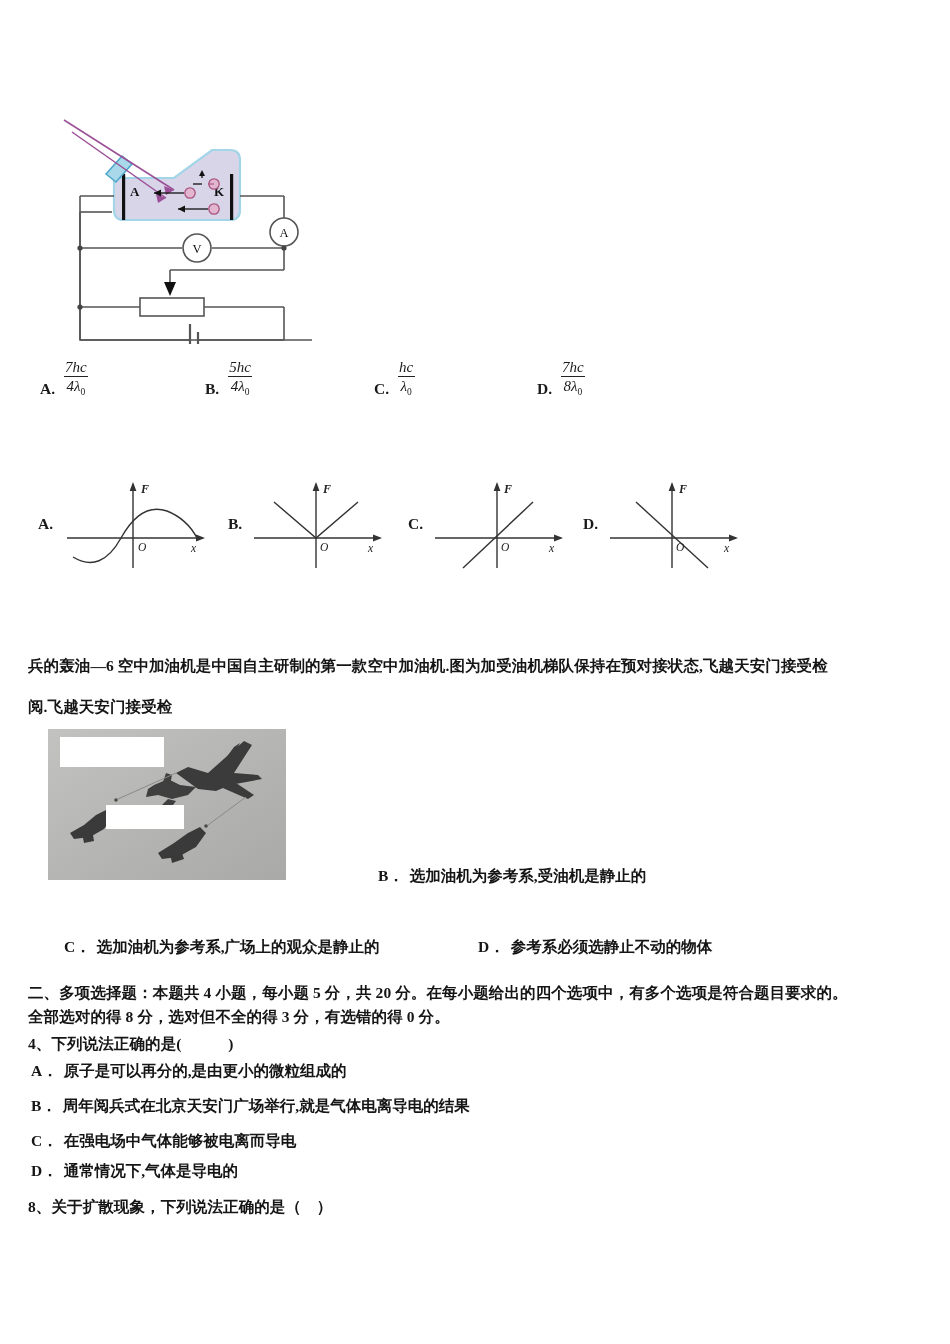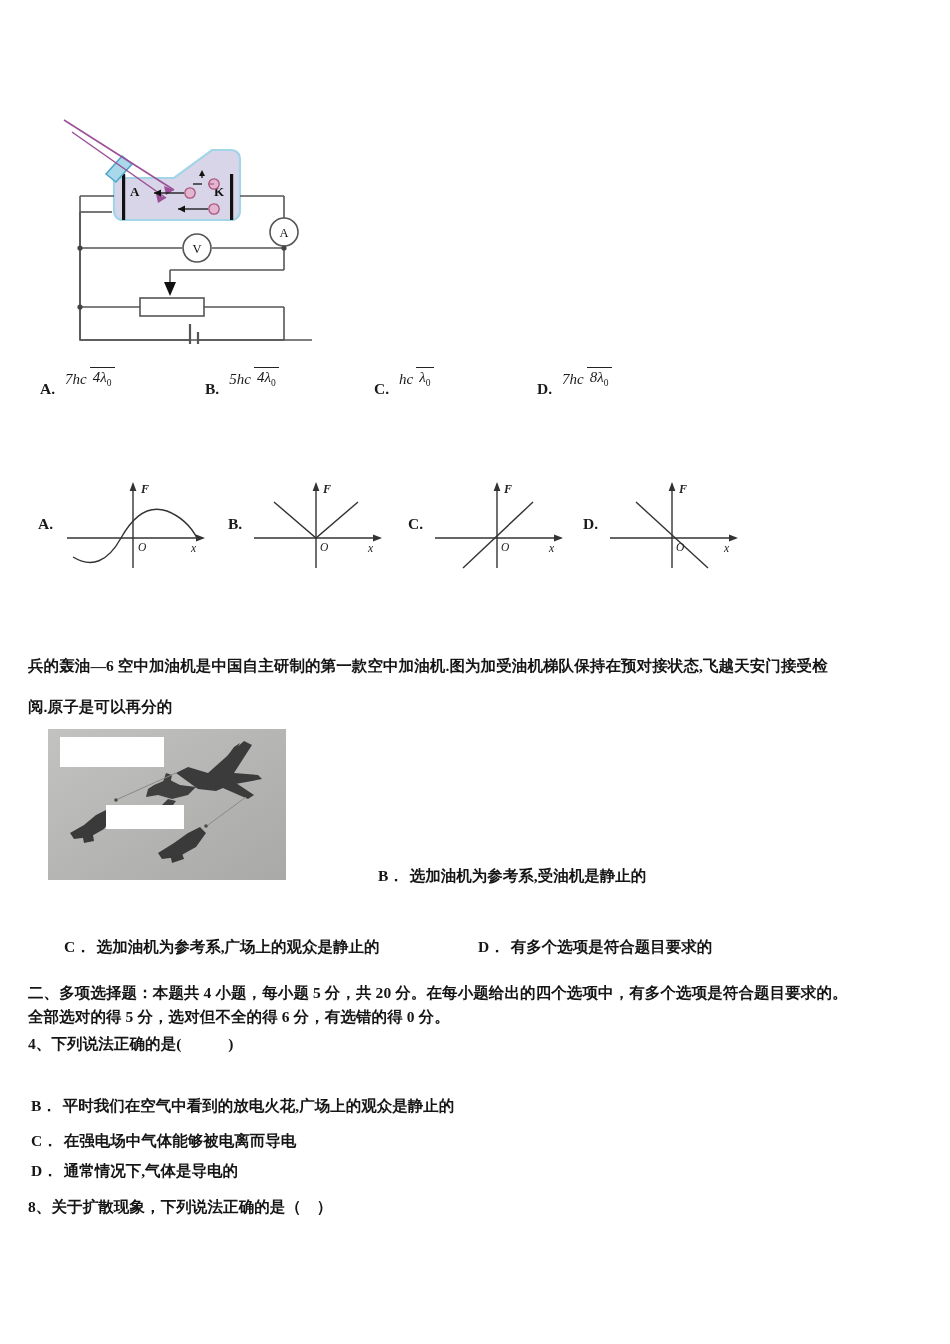--- a/index.html
+++ b/index.html
@@ -49,22 +49,22 @@
   .frac-item .opt-letter {
     font-weight: bold;
     font-size: 15.5px;
     margin-right: 7px;
     align-self: flex-end;
     padding-bottom: 6px;
     font-family: "Liberation Serif", serif;
   }
   .frac {
     display: inline-flex;
-    flex-direction: row;
-    align-items: flex-end;
+    flex-direction: column;
+    align-items: center;
     font-style: italic;
     font-size: 15px;
     line-height: 1.08;
     font-family: "Liberation Serif", serif;
   }
   .frac .num { padding: 0 3px 1px 3px; }
   .frac .den { padding: 1px 3px 0 3px; border-top: 1.2px solid #222; }
   .sub { font-size: 9.5px; vertical-align: sub; font-style: normal; }
 
   
@@ -328,21 +328,21 @@
         <polygon points="72,4 68.6,13 75.4,13" fill="#333"></polygon>
         <polygon points="138,60 129,56.6 129,63.4" fill="#333"></polygon>
         <text x="76" y="73" font-family="'Liberation Serif',serif" font-size="11.5" font-style="italic" fill="#222">O</text>
         <text x="79" y="15" font-family="'Liberation Serif',serif" font-size="12" font-style="italic" font-weight="bold" fill="#222">F</text>
         <text x="124" y="74" font-family="'Liberation Serif',serif" font-size="11.5" font-style="italic" fill="#222">x</text>
       </svg>
     </div>
   </div>
 
   <div class="qtext" style="left:28px; top:653px;">兵的轰油—6 空中加油机是中国自主研制的第一款空中加油机.图为加受油机梯队保持在预对接状态,飞越天安门接受检</div>
-  <div class="qtext" style="left:28px; top:694px;">阅.原子是可以再分的</div>
+  <div class="qtext" style="left:28px; top:694px;">阅.飞越天安门接受检</div>
 
   <div class="photo">
     <svg width="238" height="151" viewBox="0 0 238 151" xmlns="http://www.w3.org/2000/svg">
       <defs>
         <linearGradient id="sky" x1="0" y1="0" x2="1" y2="1">
           <stop offset="0%" stop-color="#c2c2c0"></stop>
           <stop offset="55%" stop-color="#b4b4b2"></stop>
           <stop offset="100%" stop-color="#a9a9a7"></stop>
         </linearGradient>
       </defs>
@@ -382,29 +382,32 @@
     </svg>
   </div>
 
   <div class="opt-line" style="left:378px; top:866px;">
     <span class="lt">B．</span><span>选加油机为参考系,受油机是静止的</span>
   </div>
   <div class="opt-line" style="left:64px; top:937px;">
     <span class="lt">C．</span><span>选加油机为参考系,广场上的观众是静止的</span>
   </div>
   <div class="opt-line" style="left:478px; top:937px;">
-    <span class="lt">D．</span><span>有多个选项是符合题目要求的</span>
+    <span class="lt">D．</span><span>参考系必须选静止不动的物体</span>
   </div>
 
   <div class="qtext" style="left:28px; top:980px;">二、多项选择题：本题共 4 小题，每小题 5 分，共 20 分。在每小题给出的四个选项中，有多个选项是符合题目要求的。</div>
-  <div class="qtext" style="left:28px; top:1004px;">全部选对的得 5 分，选对但不全的得 6 分，有选错的得 0 分。</div>
+  <div class="qtext" style="left:28px; top:1004px;">全部选对的得 8 分，选对但不全的得 3 分，有选错的得 0 分。</div>
 
   <div class="qtext" style="left:28px; top:1031px;">4、下列说法正确的是(　　　)</div>
+  <div class="opt-line" style="left:31px; top:1061px;">
+    <span class="lt">A．</span><span>原子是可以再分的,是由更小的微粒组成的</span>
+  </div>
   <div class="opt-line" style="left:31px; top:1096px;">
-    <span class="lt">B．</span><span>平时我们在空气中看到的放电火花,广场上的观众是静止的</span>
+    <span class="lt">B．</span><span>周年阅兵式在北京天安门广场举行,就是气体电离导电的结果</span>
   </div>
   <div class="opt-line" style="left:31px; top:1131px;">
     <span class="lt">C．</span><span>在强电场中气体能够被电离而导电</span>
   </div>
   <div class="opt-line" style="left:31px; top:1161px;">
     <span class="lt">D．</span><span>通常情况下,气体是导电的</span>
   </div>
 
   <div class="qtext" style="left:28px; top:1194px;">8、关于扩散现象，下列说法正确的是（　）</div>
 

